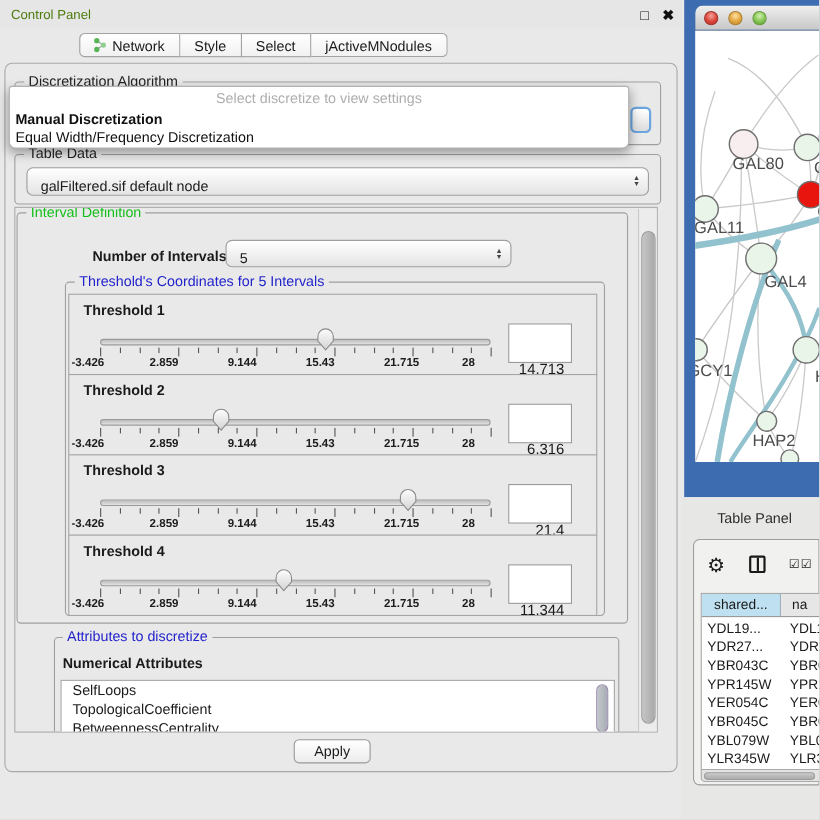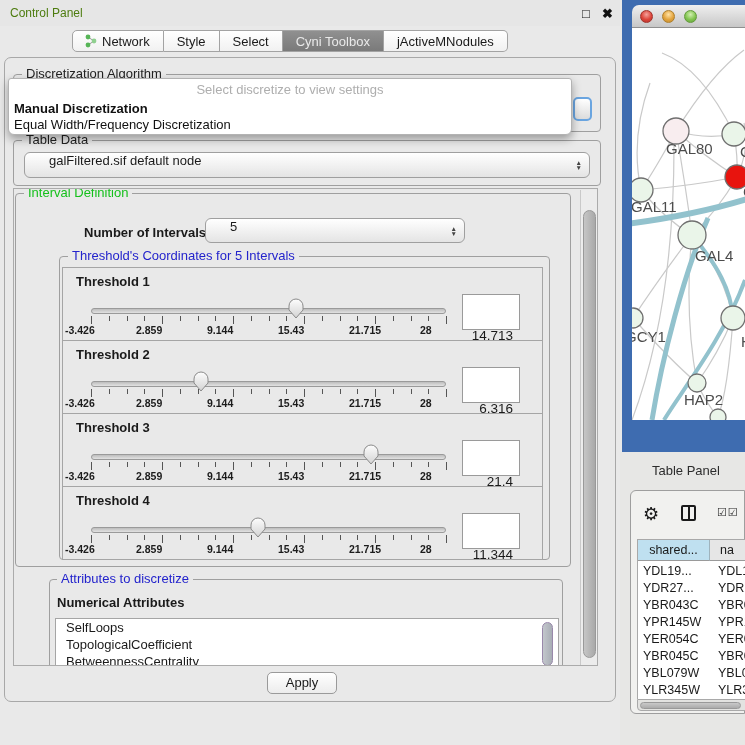--- a/index.html
+++ b/index.html
@@ -23,21 +23,21 @@
   .seg.sel{background:linear-gradient(#909090,#7a7a7a);color:#e9e9e9;}
 
   .outer-panel{left:4px;top:57px;width:612px;height:645px;border:1px solid #a8a8a8;border-radius:7px;background:#e9e9e9;}
 
   .groupbox{position:absolute;border:1px solid #9f9f9f;border-radius:4px;}
   .legend{position:absolute;top:-9px;background:#e9e9e9;padding:0 4px;font-size:13px;white-space:nowrap;}
   .legend.green{color:#16c01c;}
   .legend.blue{color:#2323cc;}
 
   .combo{position:absolute;border:1px solid #9f9f9f;border-radius:6px;background:linear-gradient(#ffffff,#e4e4e4);
-         display:flex;align-items:flex-start;padding:0 24px;font-size:13px;}
+         display:flex;align-items:flex-end;padding:0 12px;font-size:13px;}
   .combo .arrows{position:absolute;right:7px;top:50%;transform:translateY(-50%);display:flex;flex-direction:column;
                  line-height:5px;font-size:6.5px;color:#444;}
 
   .combo-stub{left:573px;top:97px;width:19px;height:24px;border:2px solid #6aa5e0;border-radius:5px;
               background:linear-gradient(#ffffff,#dcdcdc);z-index:40;}
 
   .algo-popup{left:8px;top:78px;width:564px;height:57px;background:#ffffff;border:1px solid #b3b3b3;
               border-radius:3px 3px 6px 6px;box-shadow:0 4px 10px rgba(0,0,0,.35);z-index:50;}
   .popup-hint{position:absolute;left:0;top:3px;width:100%;text-align:center;color:#aeaeae;font-size:13px;}
   .popup-opt{position:absolute;left:5px;font-size:13px;color:#111;white-space:nowrap;}
@@ -126,23 +126,20 @@
           <circle cx="3" cy="11" r="2.4" fill="#57b557"></circle>
           <circle cx="9" cy="7" r="2.4" fill="#8fd08f"></circle>
         </svg>
         <span>Network</span>
       </span>
       <span class="seg">
         <span>Style</span>
       </span>
       <span class="seg">
         <span>Select</span>
-      </span>
-      <span class="seg sel">
-        <span>Cyni Toolbox</span>
       </span>
       <span class="seg">
         <span>jActiveMNodules</span>
       </span>
     </div>
 
   <div class="abs outer-panel"></div>
 
   <div class="groupbox" style="left:13px;top:74px;width:588px;height:58px;">
     <span class="legend" style="left:8px;color:#222;">Discretization Algorithm</span>

